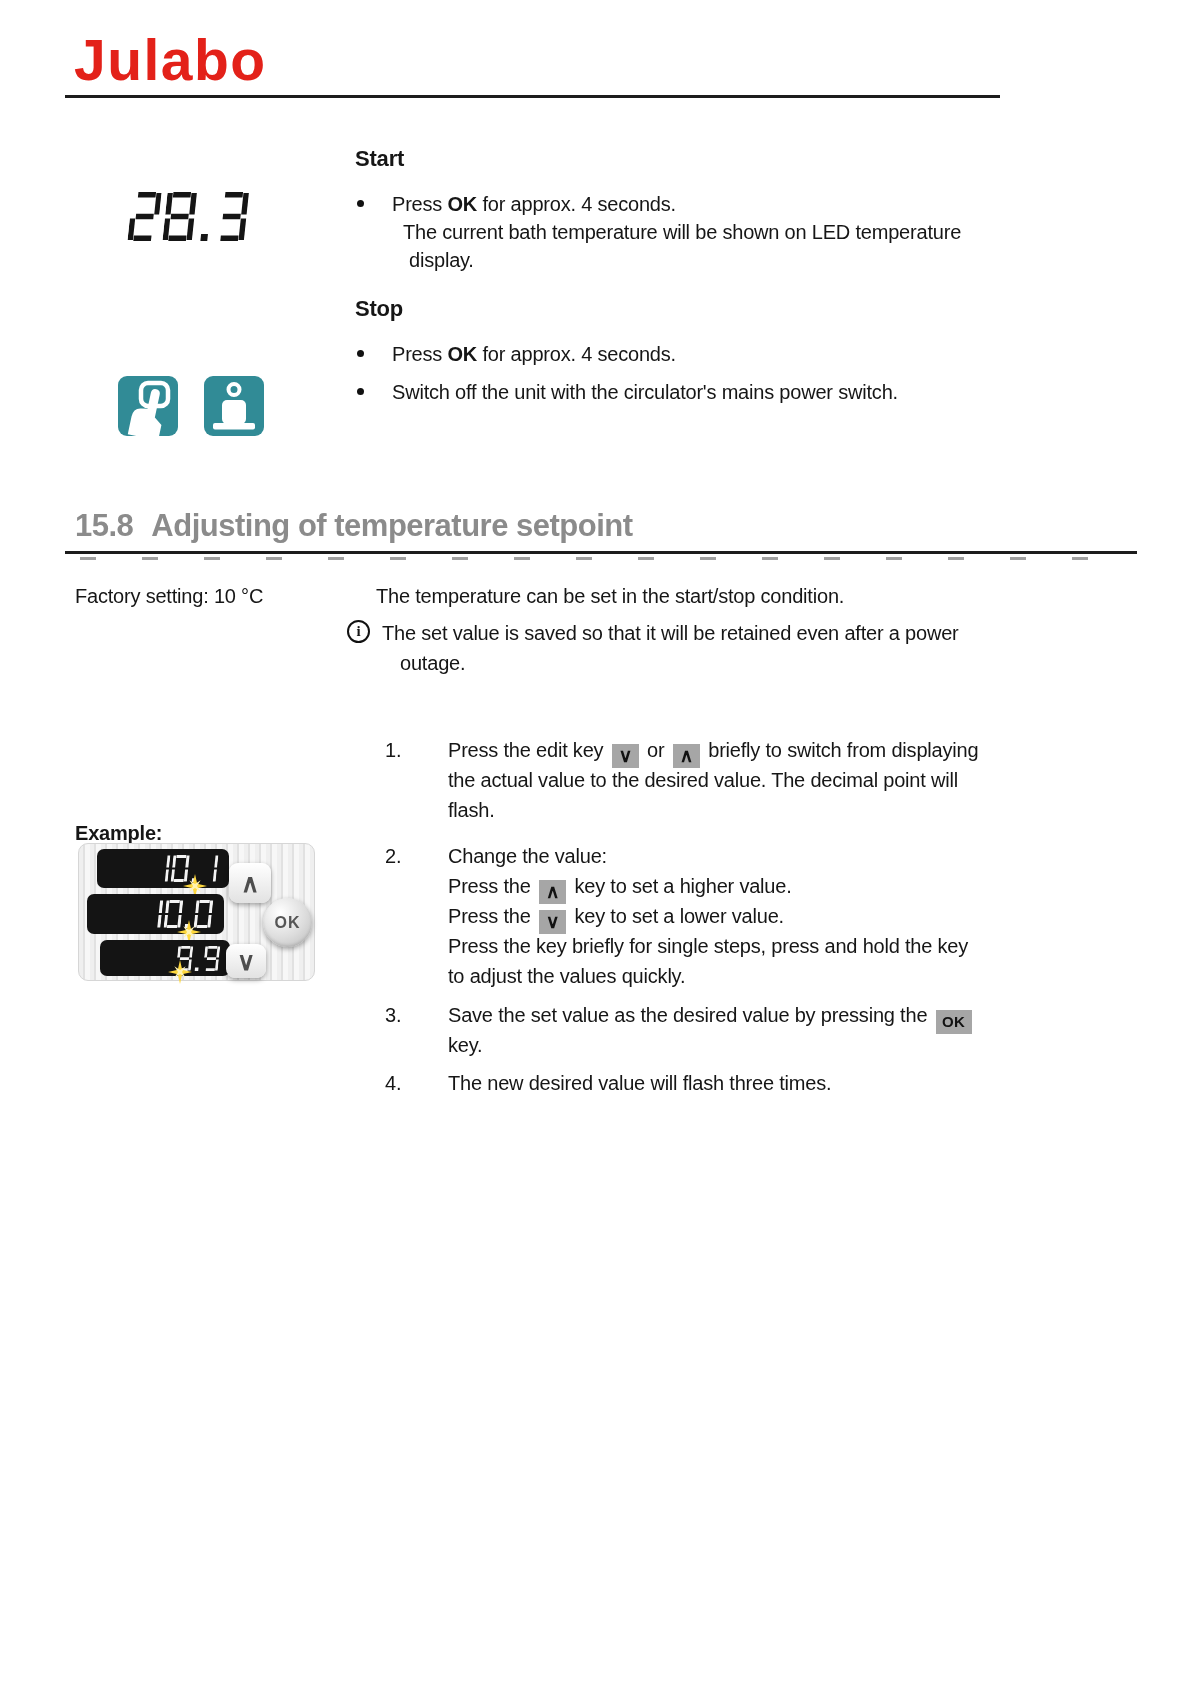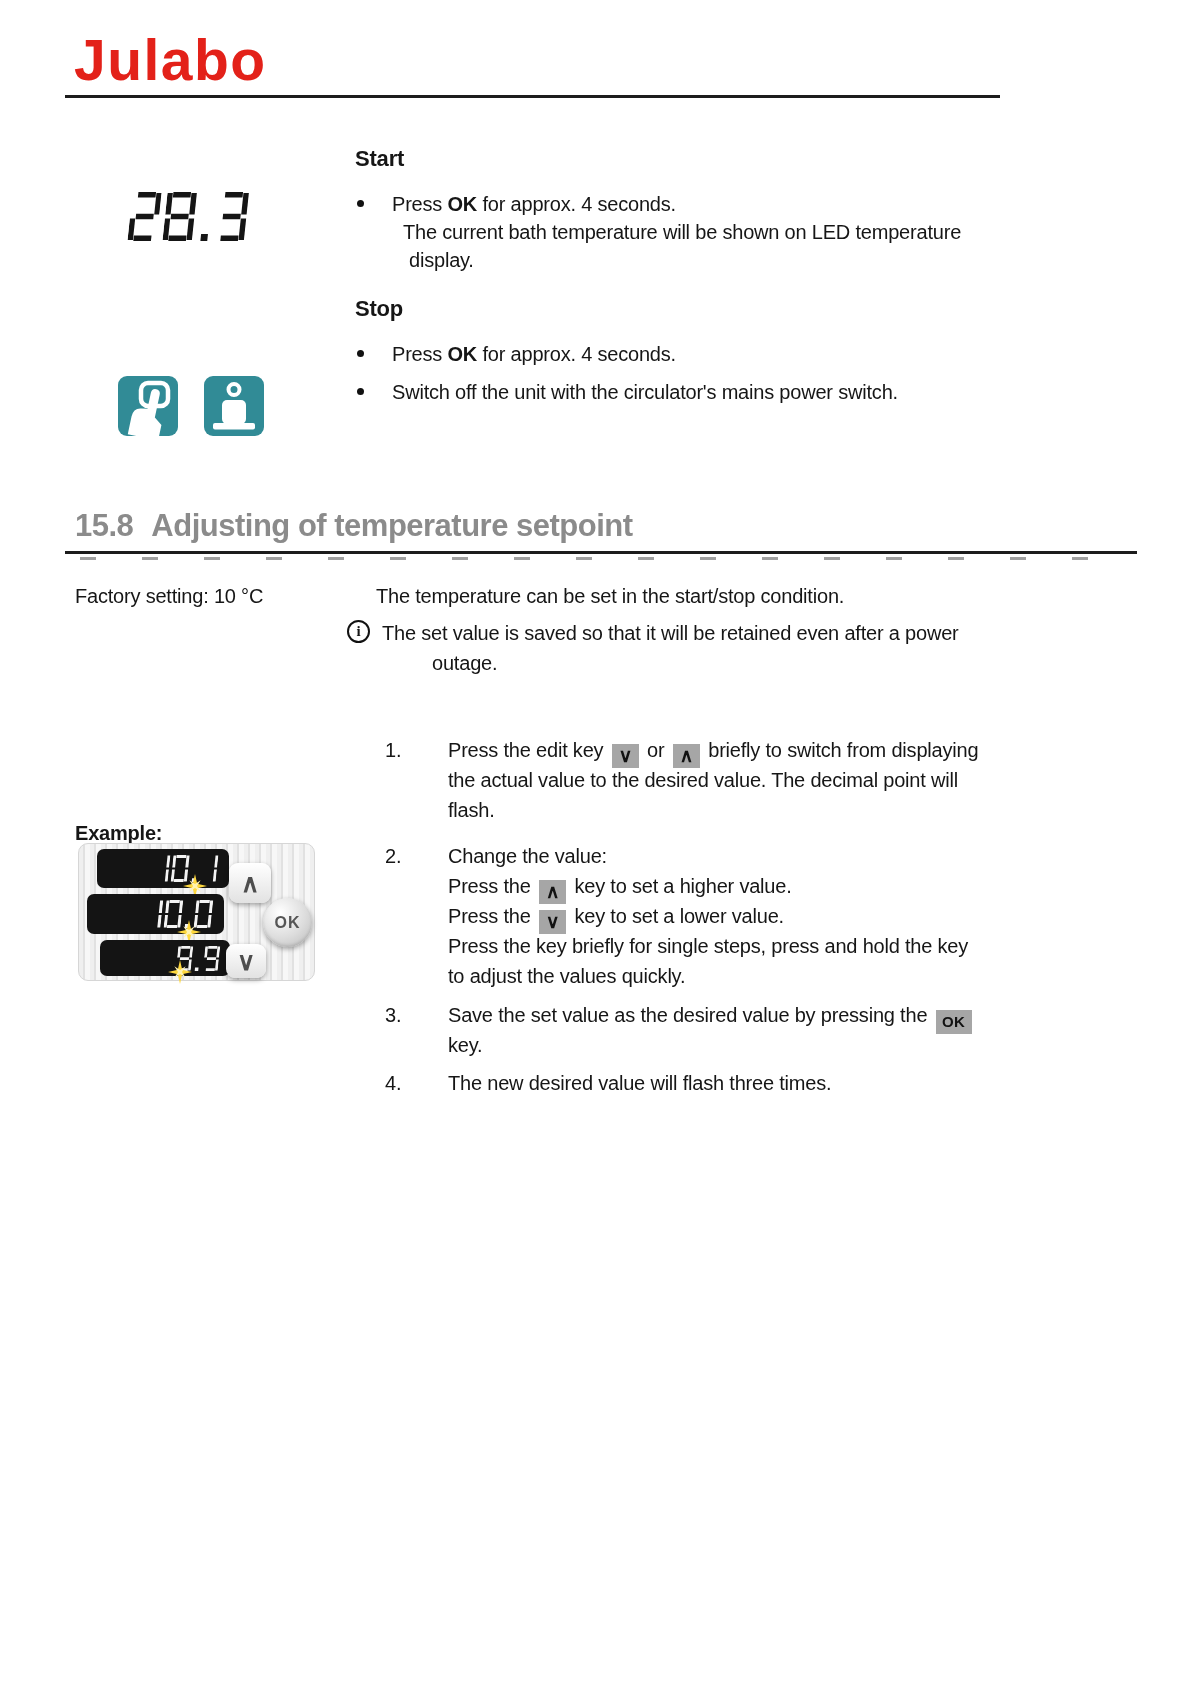--- a/index.html
+++ b/index.html
@@ -131,21 +131,21 @@
     <span>Adjusting of temperature setpoint</span>
   </div>
   <div class="abs rule" style="left:65px;top:551px;width:1072px;"></div>
   <div class="abs dashes" style="left:80px;top:557px;width:1040px;"></div>
 
   <div class="abs body-line" style="left:75px;top:581px;">Factory setting: 10 °C</div>
   <div class="abs body-line" style="left:345px;top:581px;margin-left:31px;">The temperature can be set in the start/stop condition.</div>
 
   <div class="abs info" style="left:347px;top:620px;">i</div>
   <div class="abs body-line" style="left:382px;top:618px;">The set value is saved so that it will be retained even after a power</div>
-  <div class="abs body-line" style="left:400px;top:648px;margin-left:32px;">outage.</div>
+  <div class="abs body-line" style="left:400px;top:648px;">outage.</div>
 
   <div class="abs body-line" style="left:385px;top:735px;">1.</div>
   <div class="abs body-line" style="left:448px;top:735px;">
     <span>Press the edit key</span>
     <span class="key">∨</span>
     <span>or</span>
     <span class="key">∧</span>
     <span>briefly to switch from displaying</span>
   </div>
   <div class="abs body-line" style="left:448px;top:765px;">the actual value to the desired value. The decimal point will</div>

